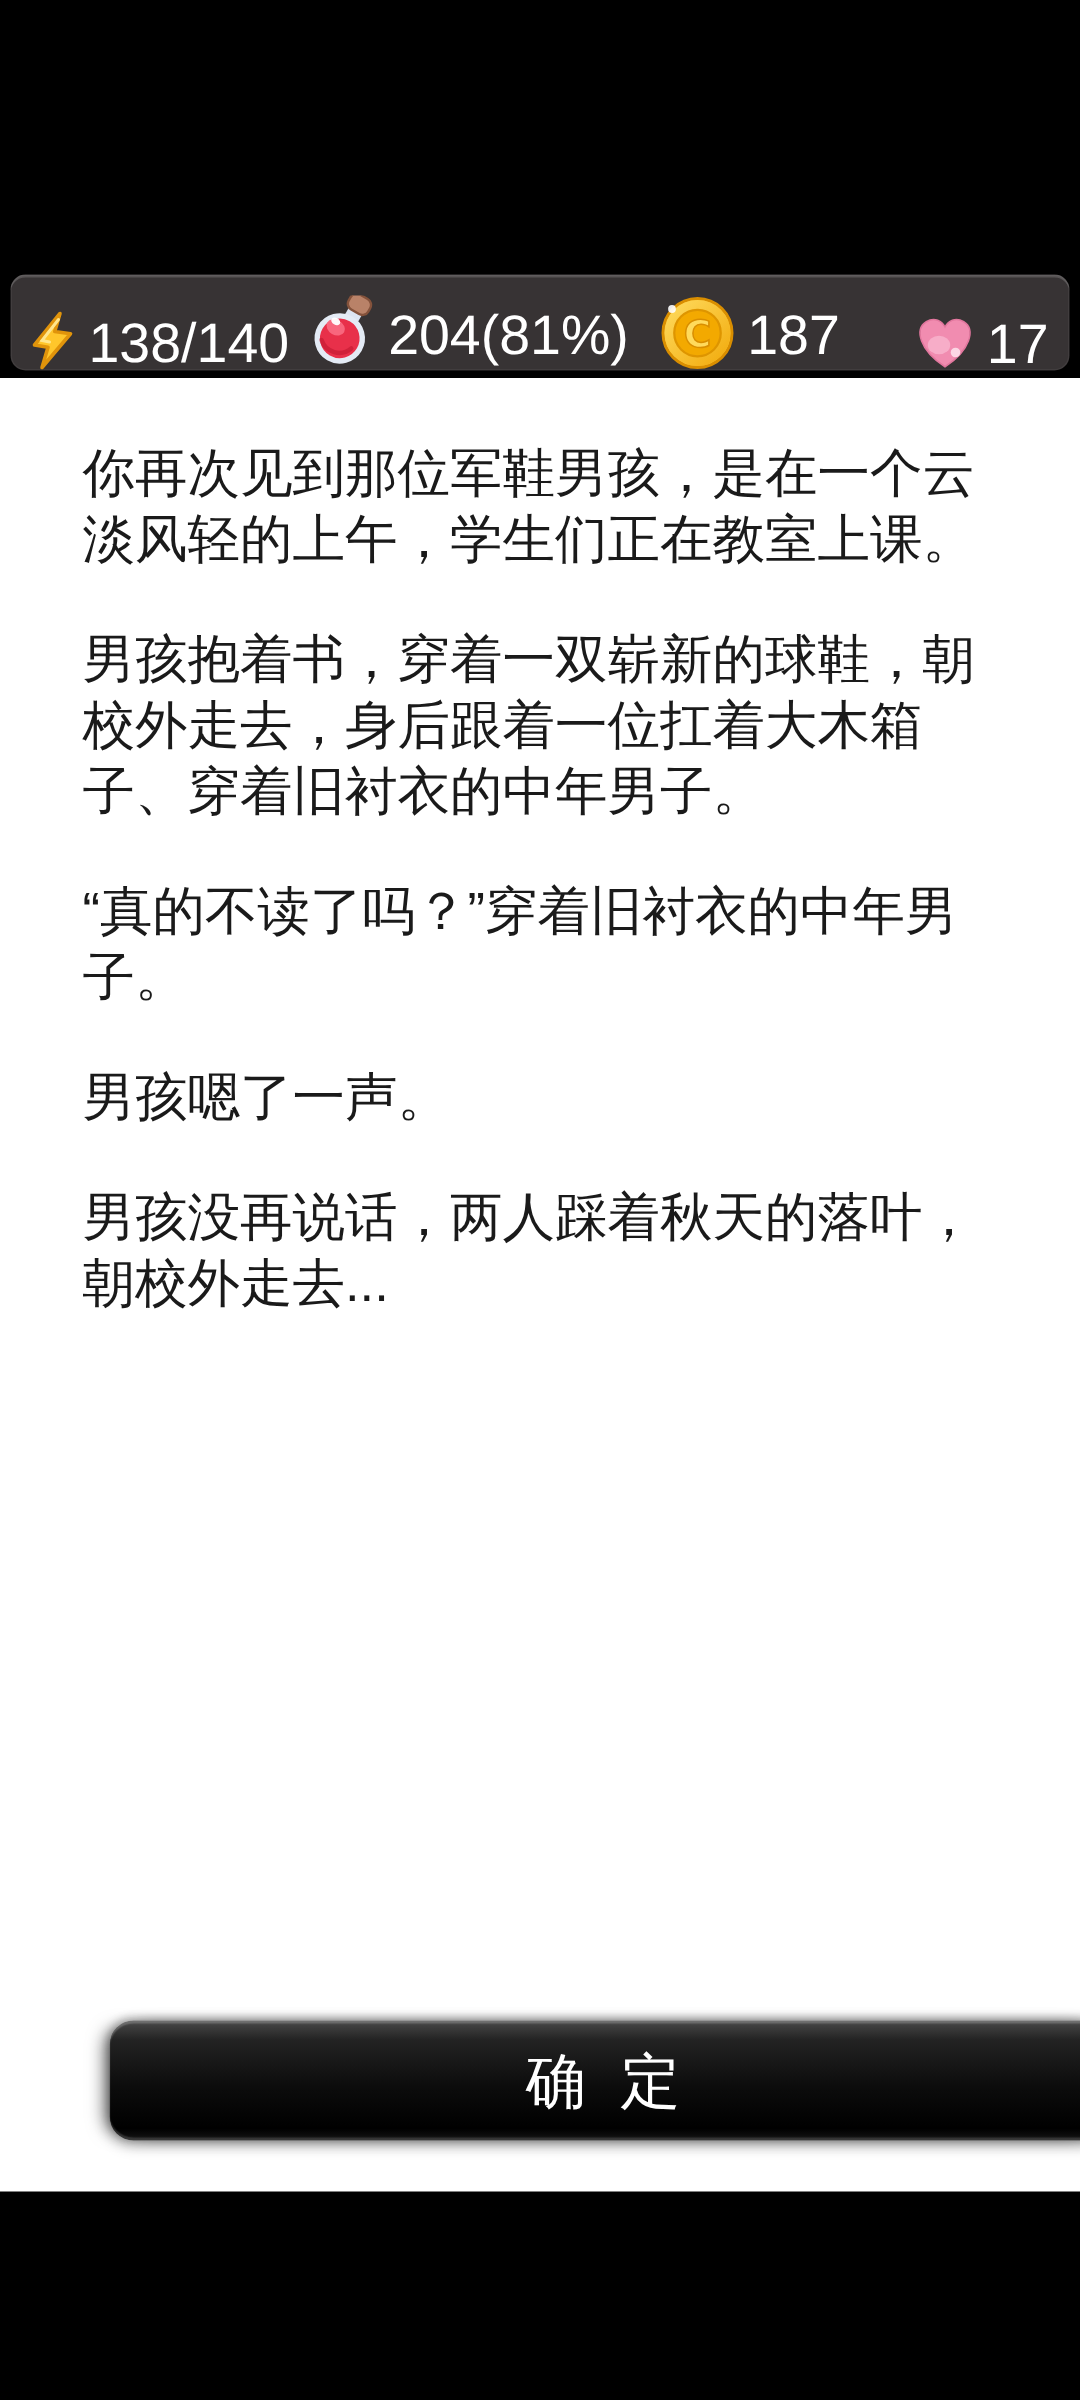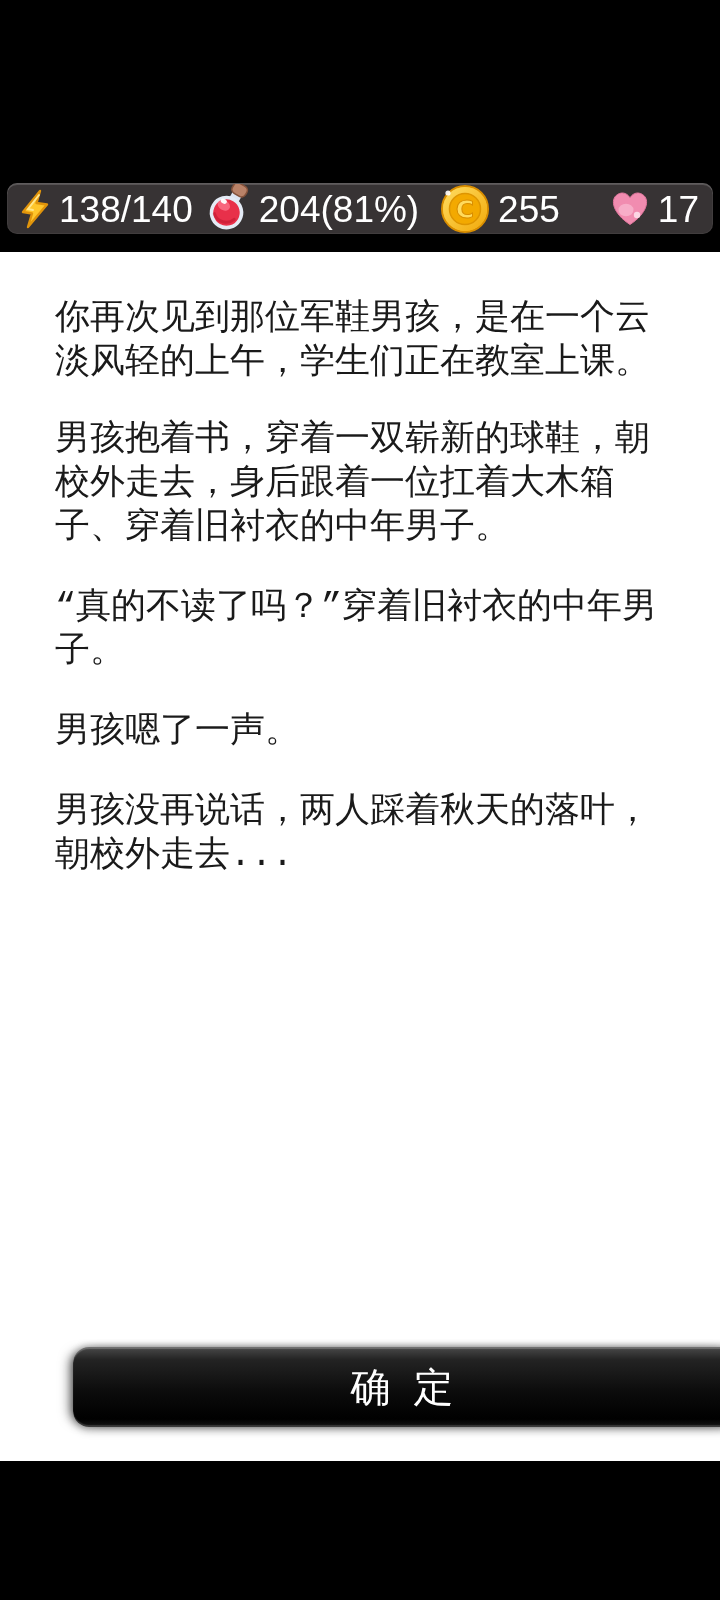--- a/index.html
+++ b/index.html
@@ -3,45 +3,45 @@
 <meta charset="utf-8">
 <style>
   html,body{margin:0;padding:0;background:#000;}
   .phone{
     position:relative;width:720px;height:1600px;margin:0 auto;
     background:#000;overflow:hidden;
     font-family:"Liberation Sans","DejaVu Sans",sans-serif;
   }
   
   .statusbar{
-    position:absolute;top:183px;left:7px;right:7px;height:51px;
+    position:absolute;top:183px;left:7px;right:7px;height:64px;
     background:#373334;border-radius:10px;
     box-shadow:inset 0 2px 0 rgba(255,255,255,.16), inset 0 0 0 1px rgba(255,255,255,.05), 0 0 0 3px #000;
-    display:flex;align-items:center;
+    display:flex;align-items:flex-end;
     padding:0 14px 0 12px;box-sizing:border-box;
     color:#fff;font-size:37px;line-height:1;
   }
   .res{display:flex;align-items:center;gap:8px;white-space:nowrap;}
   .res-potion{margin-left:12px;}
   .res-coin{margin-left:auto;}
   .res-heart{margin-left:50px;}
   .ric{display:flex;align-items:center;justify-content:center;flex:0 0 auto;}
   .rval{transform:translateY(1px);}
   
   .content{
     position:absolute;top:252px;left:0;right:0;height:1209px;
     background:#fff;overflow:hidden;
   }
   .story{
     padding:42px 54px 0 55px;
     color:#1a1a1a;font-size:35px;line-height:44px;
     letter-spacing:0;
   }
   .story p{margin:0;}
-  .story p + p{margin-top:36px;font-family:Liberation Mono, monospace;}
+  .story p + p{margin-top:36px;}
   
   .confirm{
     position:absolute;left:73px;top:1347px;width:664px;height:80px;
     border:none;outline:none;cursor:pointer;
     border-radius:16px;
     background:linear-gradient(180deg,#4a4a4a 0%,#232323 16%,#0c0c0c 55%,#000 90%,#161616 100%);
     box-shadow:
       -9px 0 12px -6px rgba(10,10,10,.55),
        9px 0 12px -6px rgba(10,10,10,.55),
        0 3px 9px rgba(0,0,0,.35),
@@ -96,21 +96,21 @@
               <stop offset="1" stop-color="#EFA300"></stop>
             </linearGradient>
           </defs>
           <circle cx="25" cy="25" r="23" stroke="#D98E00" stroke-width="2" fill="#FFC93C"></circle>
           <circle cx="25" cy="25" r="22" fill="url(#coinG)" opacity="0.85"></circle>
           <circle cx="25" cy="25" r="15.5" fill="#F3A900" stroke="#DE9500" stroke-width="1.5"></circle>
           <text x="25" y="34" text-anchor="middle" font-family="DejaVu Sans" font-size="25" font-weight="bold" fill="#FFDA5C" stroke="#D98E00" stroke-width="1">C</text>
           <circle cx="8" cy="9" r="2.6" fill="#FFFFFF" opacity="0.9"></circle>
         </svg>
       </span>
-      <span class="rval">255</span>
+      <span class="rval">187</span>
     </div>
 
     <div class="res res-heart">
       <span class="ric">
         <svg width="40" height="37" viewBox="0 0 40 37">
           <path d="M20 34.5 C 3 23.5 -0.5 9.5 7.5 4.5 C 13.2 1 18 4.2 20 8 C 22 4.2 26.8 1 32.5 4.5 C 40.5 9.5 37 23.5 20 34.5 Z" stroke="#E2779E" stroke-width="1" fill="#F18CB0"></path>
           <ellipse cx="16" cy="20" rx="7.5" ry="6.2" fill="#F8B3CC" opacity="0.85"></ellipse>
           <circle cx="27" cy="25" r="3.2" fill="#FCDAE7" opacity="0.95"></circle>
         </svg>
       </span>

